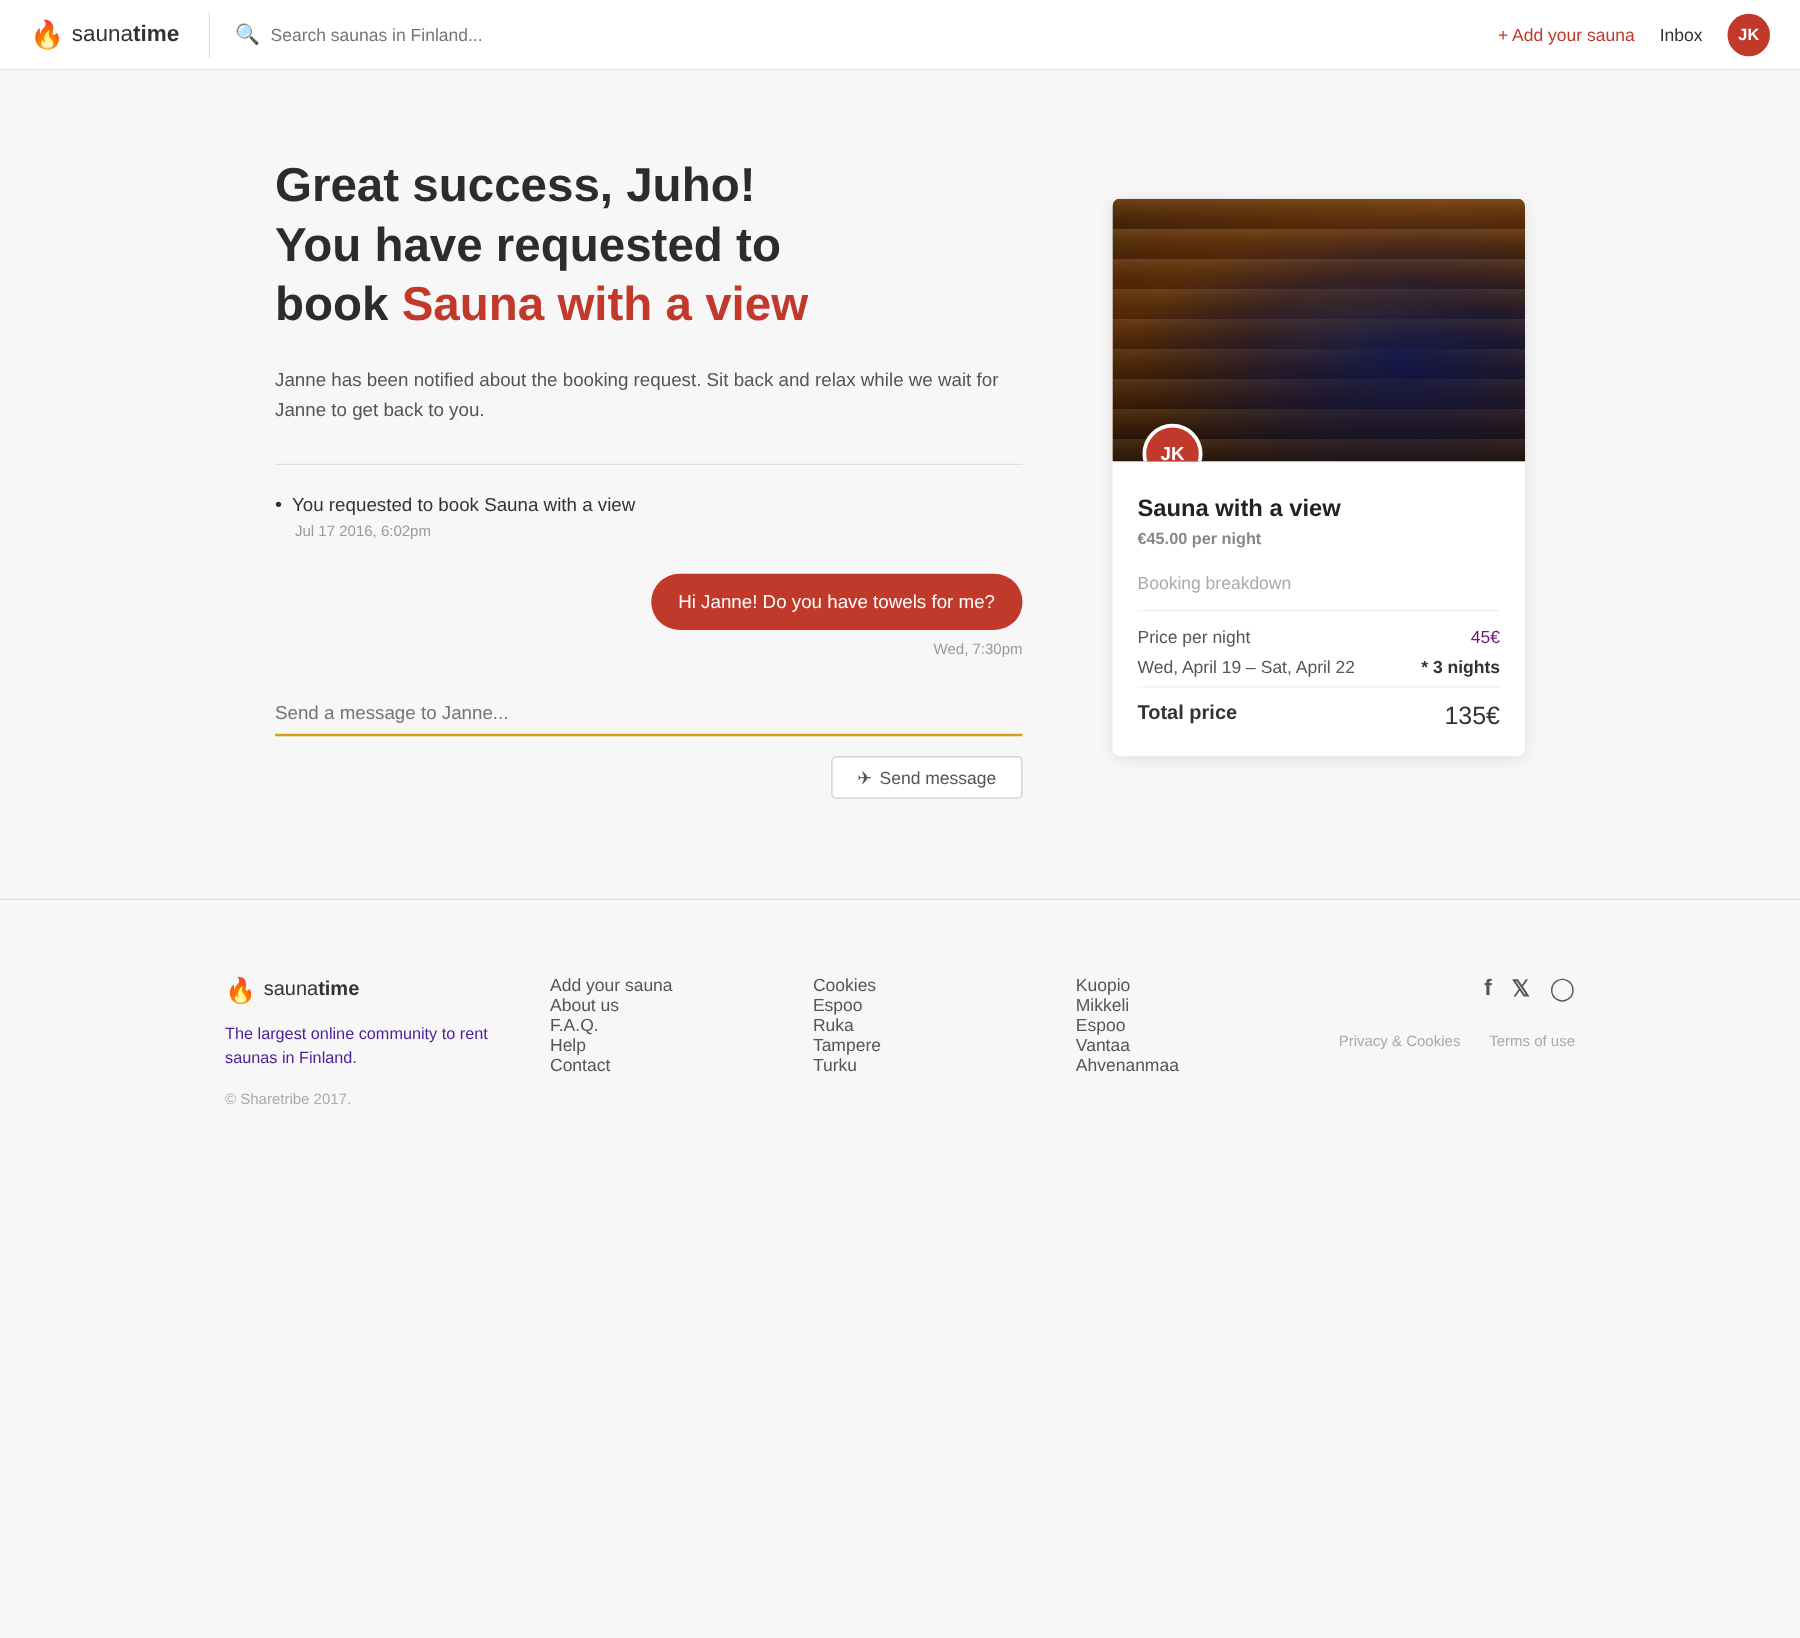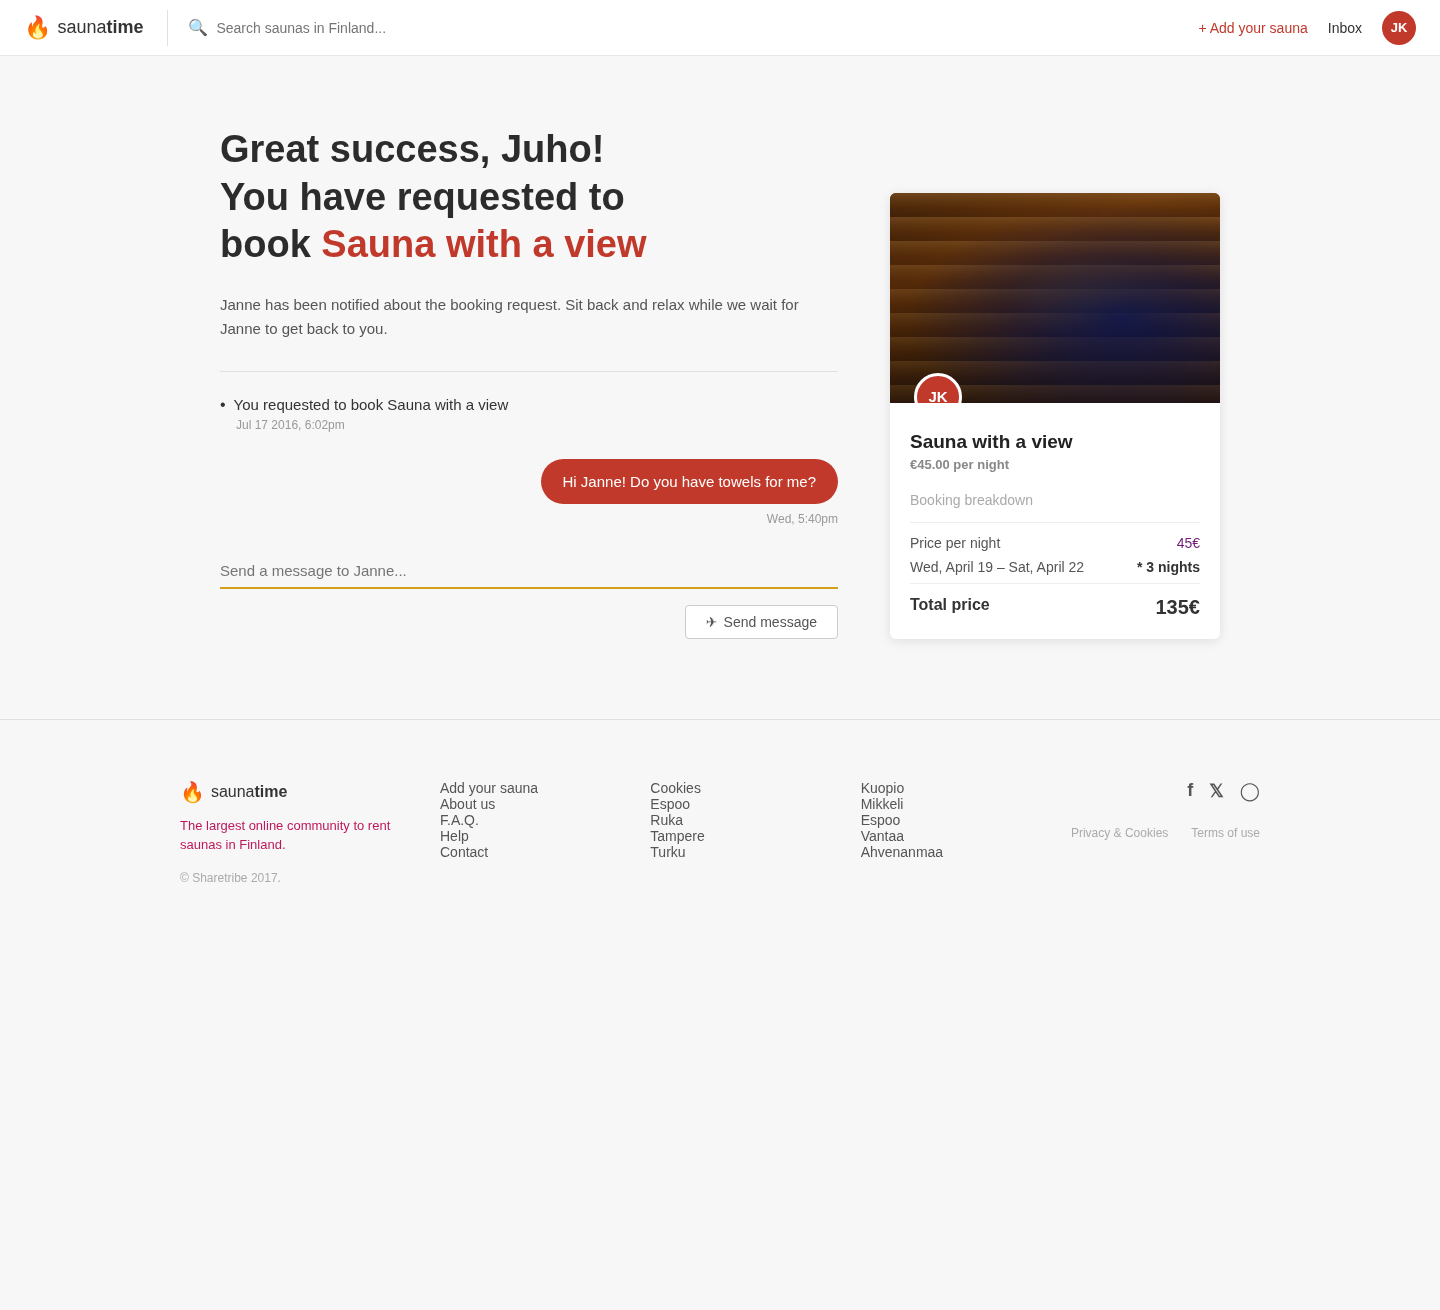--- a/index.html
+++ b/index.html
@@ -82,22 +82,22 @@
       font-weight: 600;
       cursor: pointer;
     }
 
     
     .main-content {
       max-width: 1080px;
       margin: 0 auto;
       padding: 70px 40px 80px;
       display: flex;
-      gap: 52px;
-      align-items: flex-end;
+      gap: 72px;
+      align-items: center;
     }
     .left-col {
       flex: 1;
       min-width: 0;
     }
     .right-col {
       width: 330px;
       flex-shrink: 0;
     }
 
@@ -285,21 +285,21 @@
     .breakdown-row .value { font-weight: 500; color: #701a75; }
     .breakdown-row .nights { font-weight: 700; color: #333; }
     .total-row {
       display: flex;
       justify-content: space-between;
       font-size: 16px;
       font-weight: 600;
       color: #333;
       margin-top: 4px;
     }
-    .total-value { font-size: 20px; font-weight: 700; }
+    .total-value { font-size: 20px; font-weight: 400; }
 
     
     .footer {
       border-top: 1px solid #e0e0e0;
       background: #f7f7f7;
       padding: 60px 40px 40px;
     }
     .footer-inner {
       max-width: 1080px;
       margin: 0 auto;
@@ -316,21 +316,21 @@
       align-items: center;
       gap: 6px;
       margin-bottom: 12px;
     }
     .footer-logo-text {
       font-size: 16px;
       color: #333;
     }
     .footer-tagline {
       font-size: 13px;
-      color: #be185d;
+      color: #4c1d95;
       line-height: 1.5;
       margin-bottom: 16px;
     }
     .footer-copyright {
       font-size: 12px;
       color: #aaa;
     }
     .footer-links-col {
       display: flex;
       flex-direction: column;
@@ -404,21 +404,21 @@
 
     <div class="activity-item">
       <span class="bullet">•</span>
       <span class="activity-text">You requested to book Sauna with a view</span>
     </div>
     <div class="activity-time">Jul 17 2016, 6:02pm</div>
 
     <div class="message-bubble">
       <div class="bubble">Hi Janne! Do you have towels for me?</div>
     </div>
-    <div class="message-time">Wed, 5:40pm</div>
+    <div class="message-time">Wed, 7:30pm</div>
 
     <div class="message-input-wrap">
       <input class="message-input" type="text" placeholder="Send a message to Janne..." style="">
     </div>
     <div class="clearfix">
       <button class="send-btn">
         <span class="send-icon">✈</span>
         <span>Send message</span>
       </button>
     </div>

